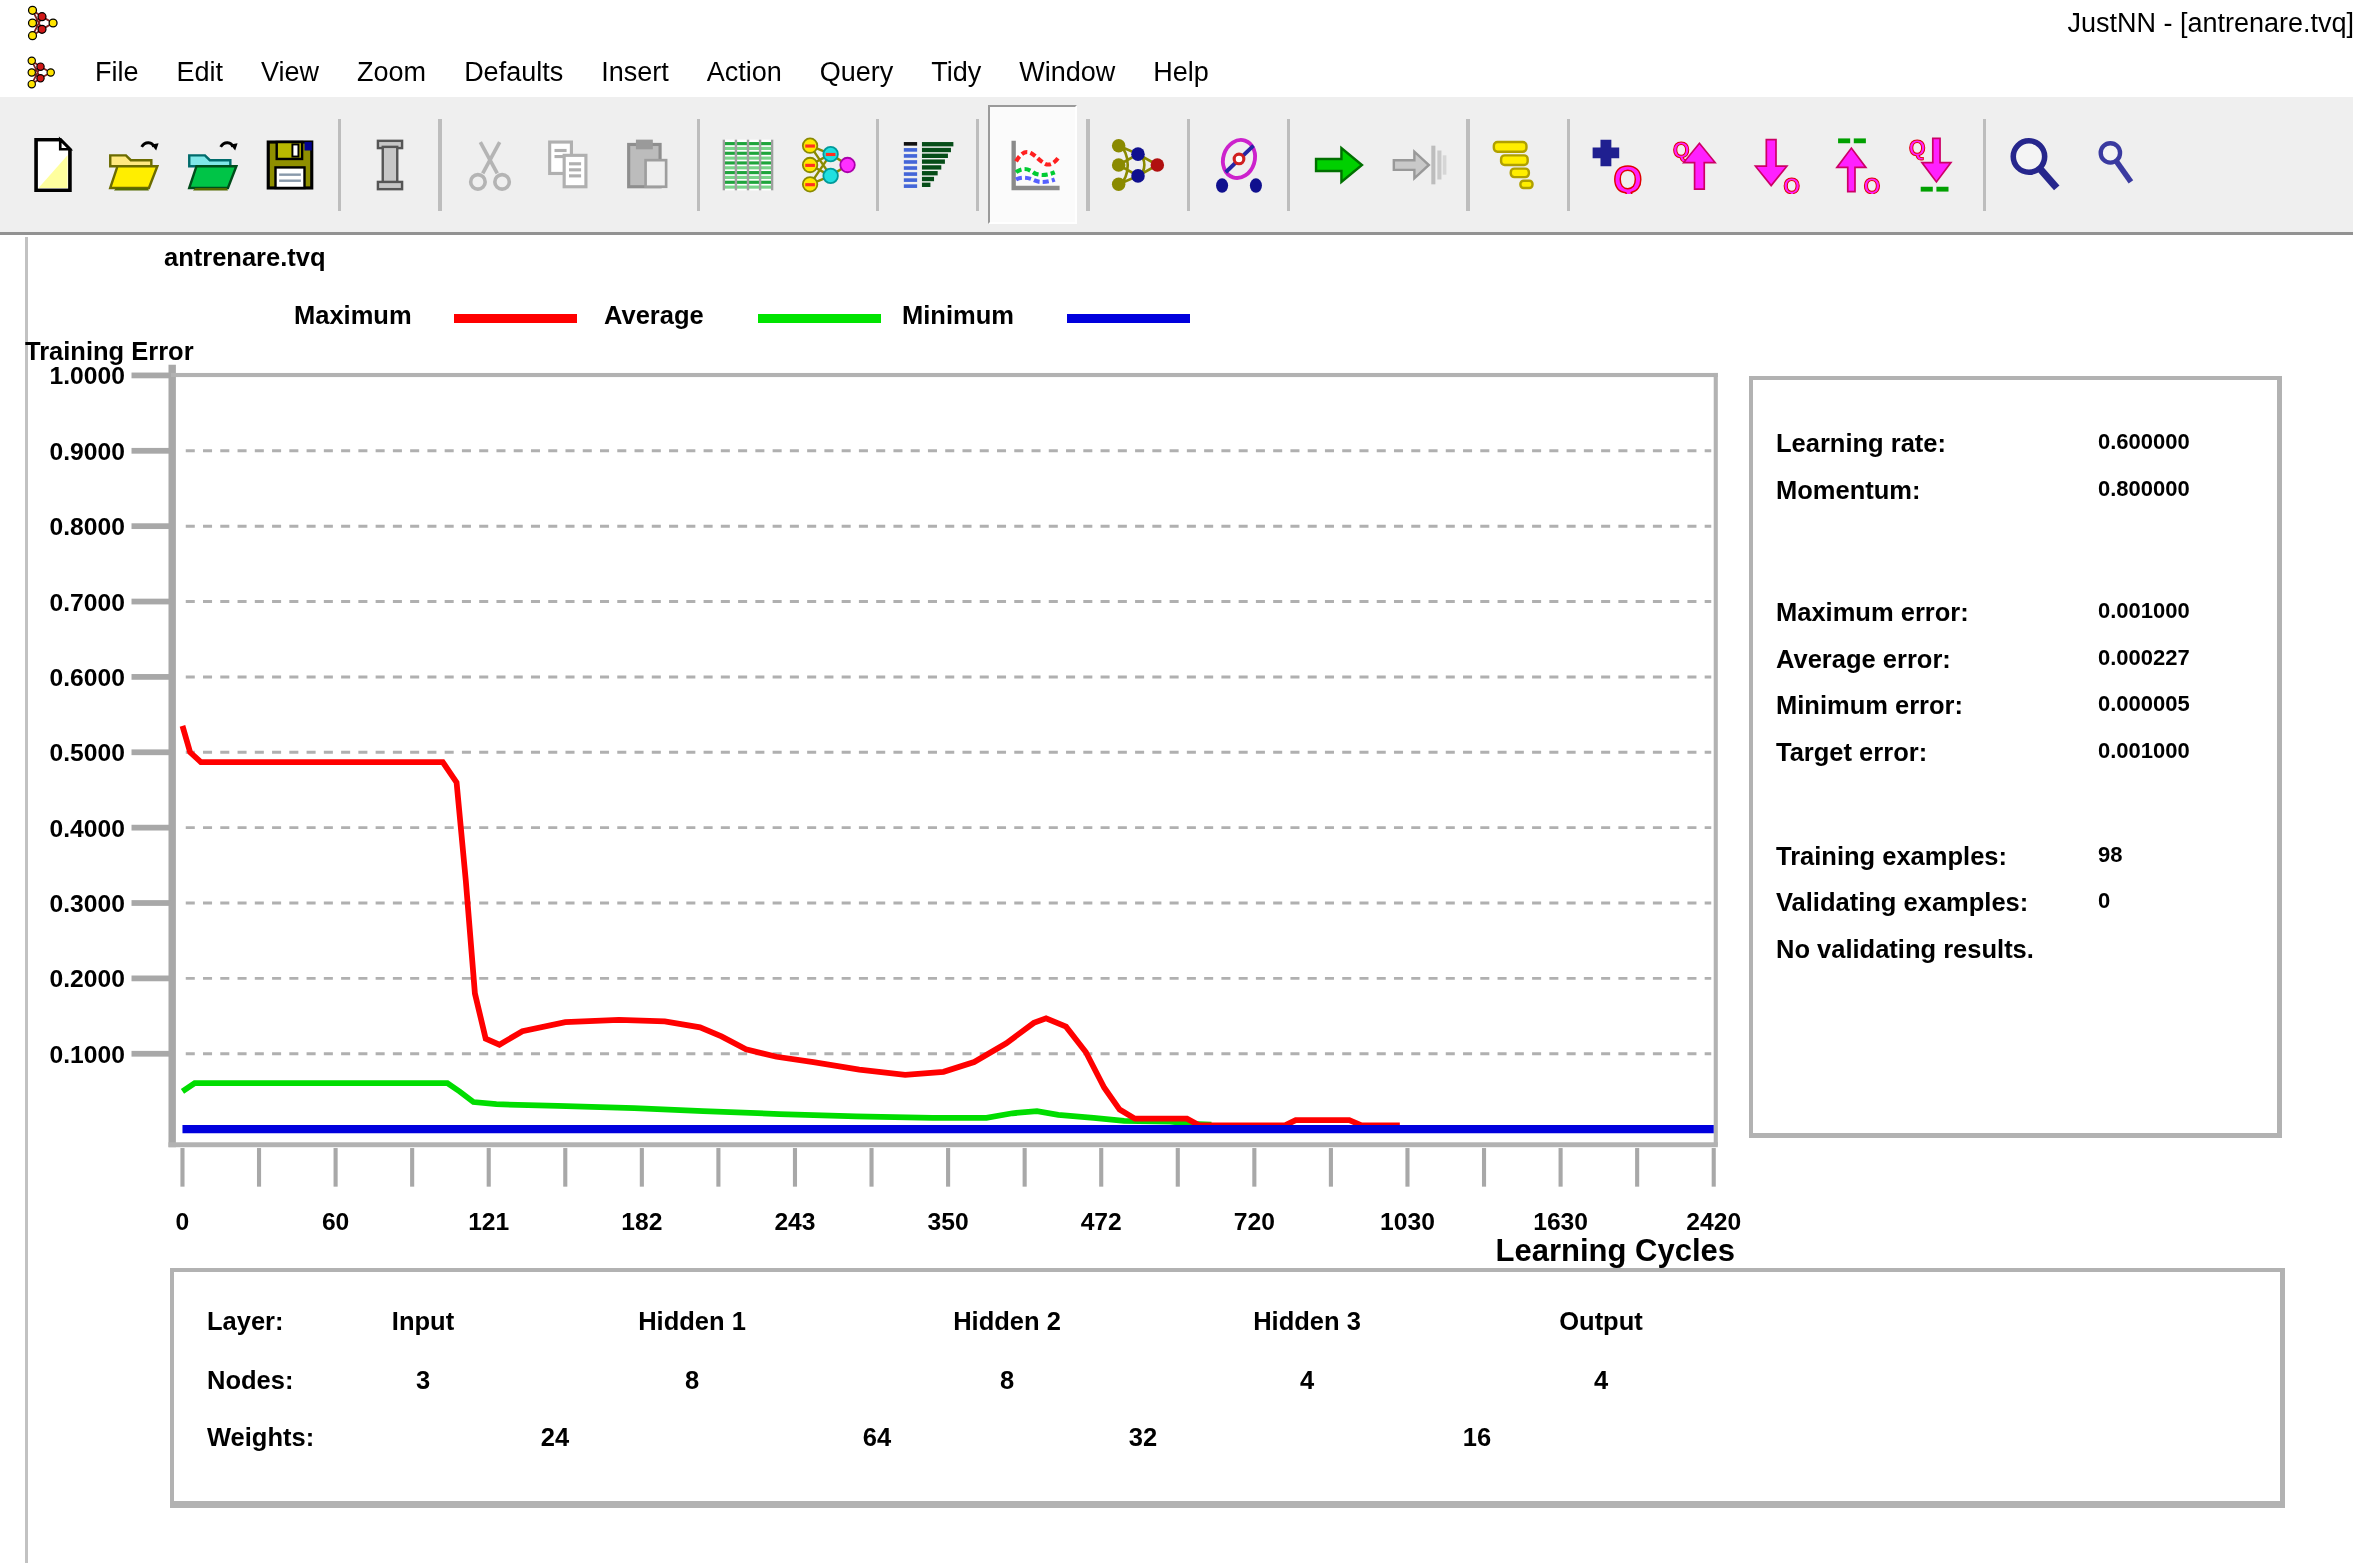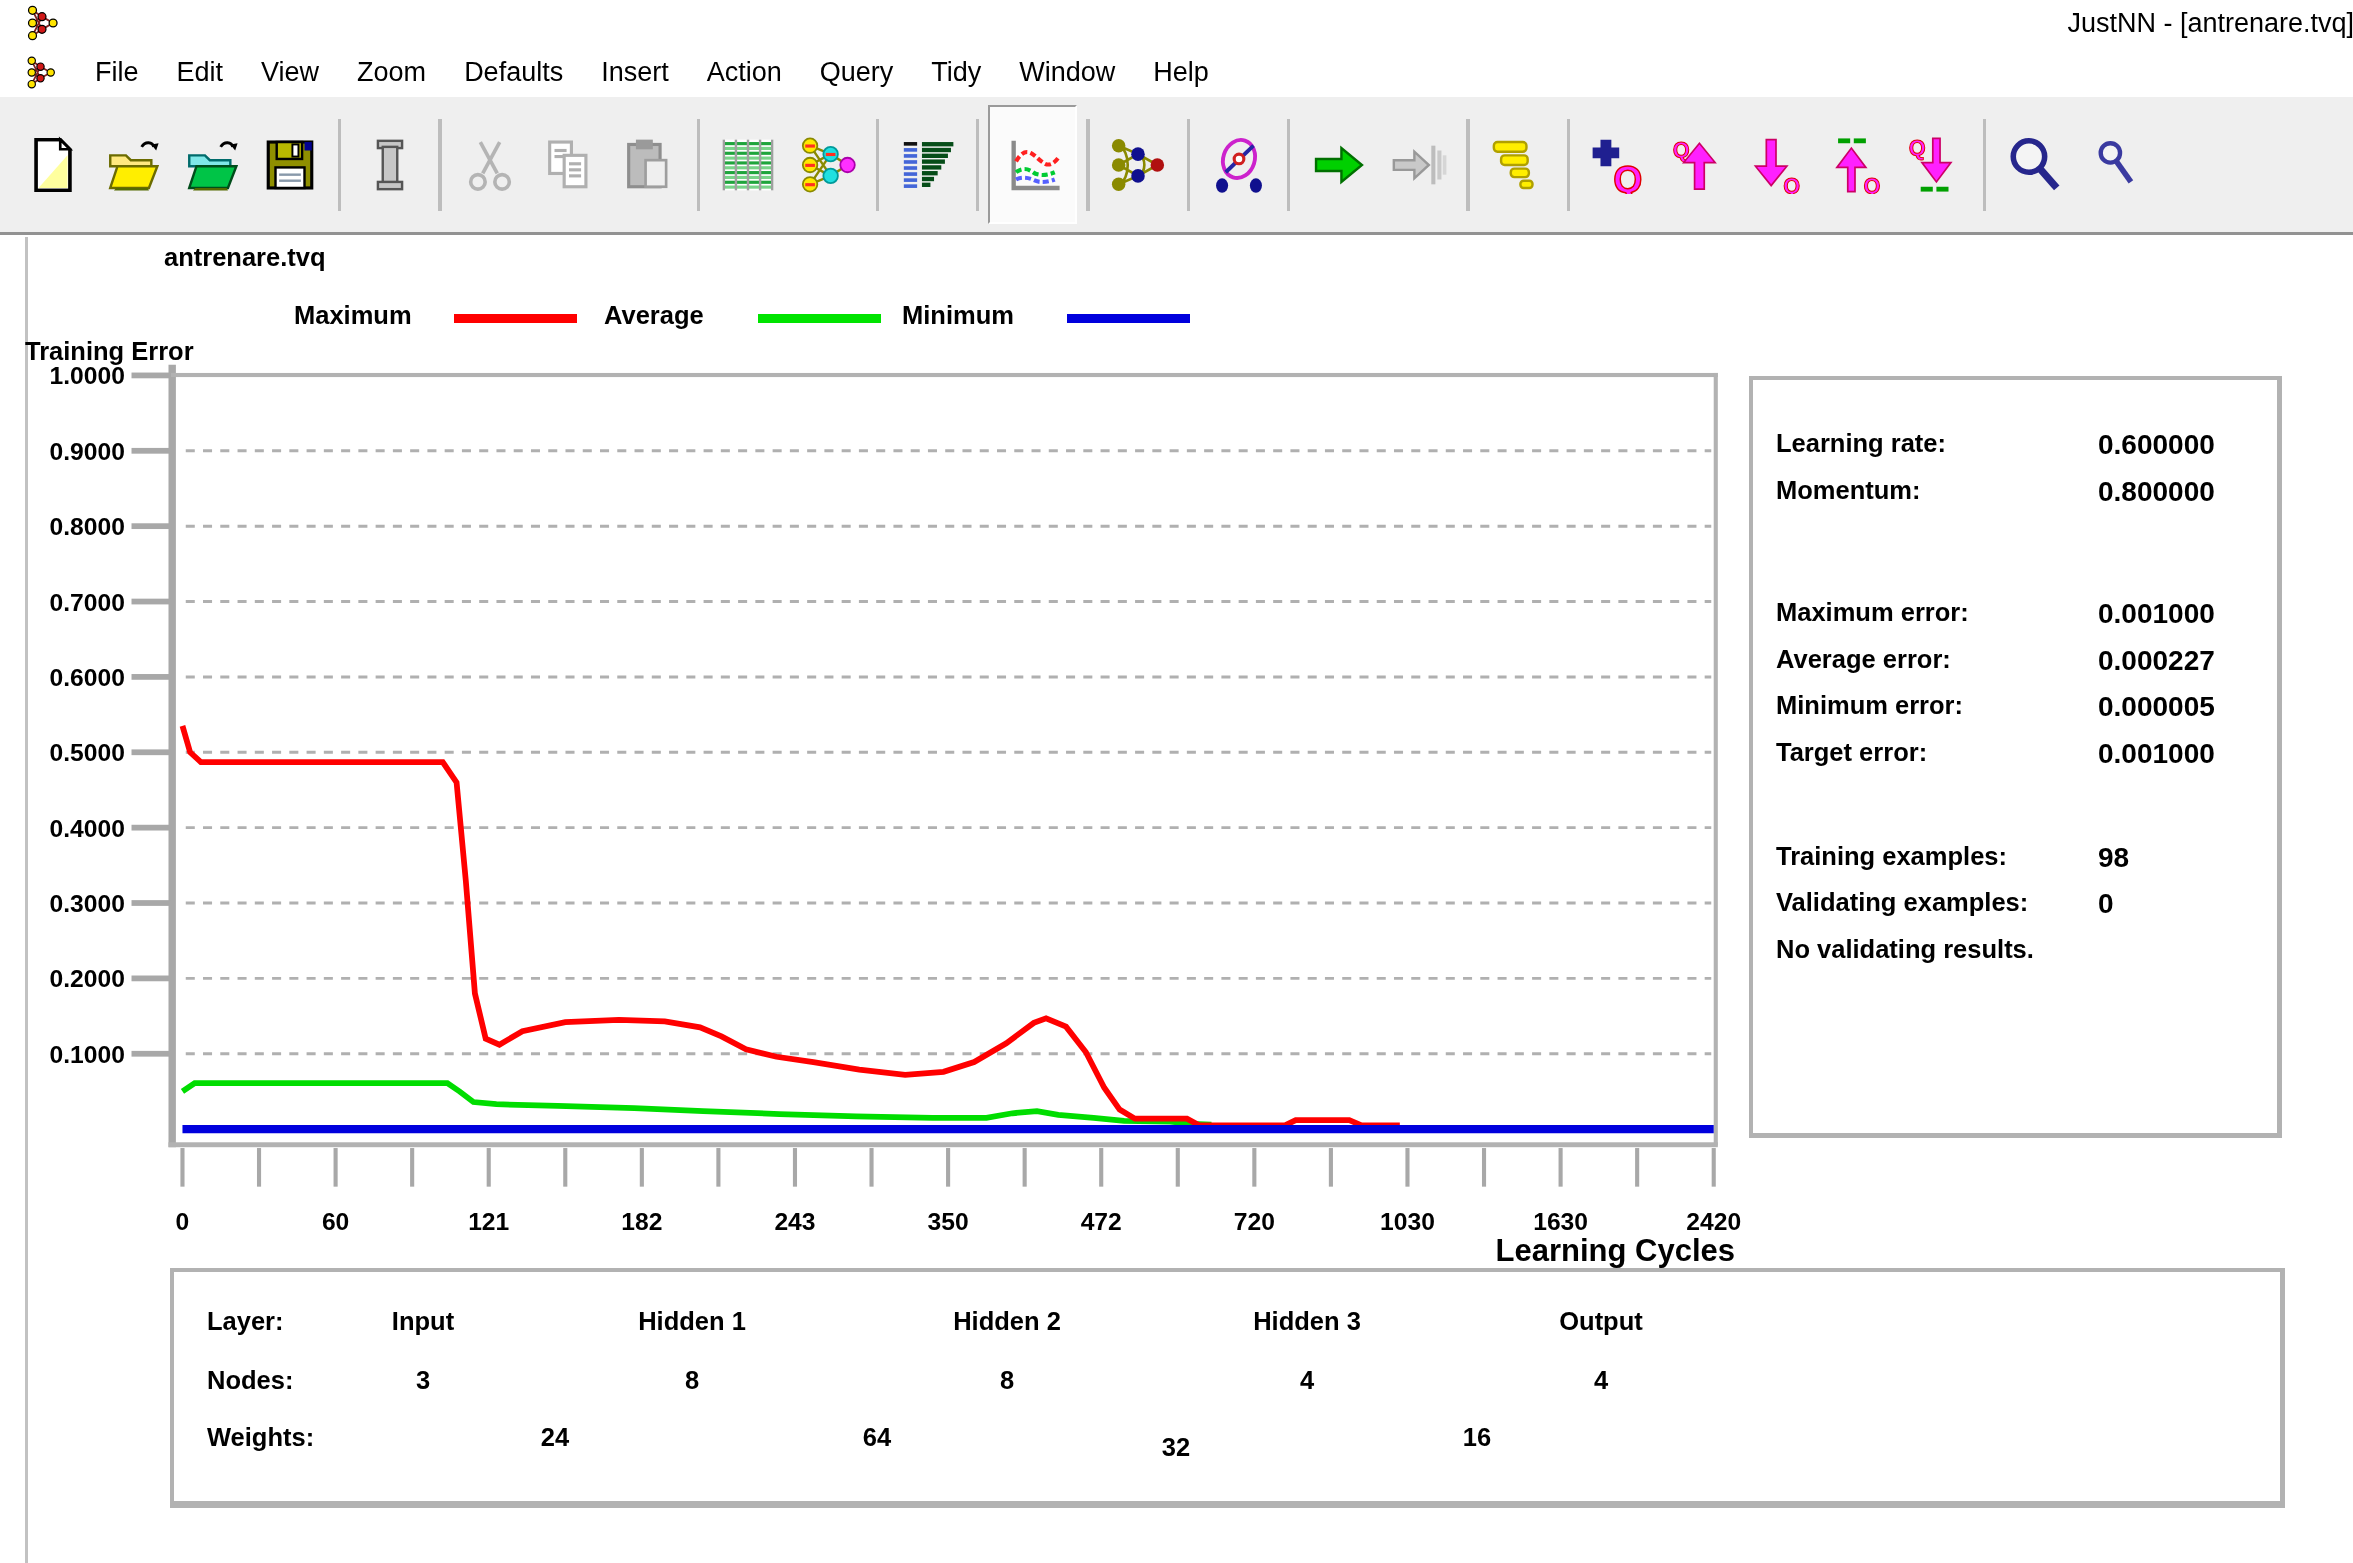--- a/index.html
+++ b/index.html
@@ -25,21 +25,21 @@
   .doc-title{position:absolute;left:164px;top:243px;font-size:25.5px;font-weight:bold;}
   .legend-row{position:absolute;left:0;top:301px;width:100%;height:38px;}
   .legend-row span{position:absolute;font-size:25.5px;font-weight:bold;white-space:nowrap;}
   .legend-swatch{position:absolute;width:123px;height:9px;top:13px;}
   .xaxis-title{position:absolute;right:619px;top:1233px;font-size:31px;font-weight:bold;}
   
   .stats-panel{position:absolute;left:1749px;top:376px;width:533px;height:762px;background:#fff;
                border:4.1px solid #b2b2b2;border-right-width:5.8px;border-bottom-width:5.8px;box-sizing:border-box;}
   .stats-row{position:absolute;left:0;width:100%;height:36px;}
   .stats-row .lbl{position:absolute;left:23px;font-size:25.5px;font-weight:bold;white-space:nowrap;}
-  .stats-row .val{position:absolute;left:345px;font-size:28px;font-weight:bold;white-space:nowrap;}
+  .stats-row .val{position:absolute;left:345px;font-size:22px;font-weight:bold;white-space:nowrap;}
   .network-panel{position:absolute;left:170px;top:1268px;width:2115px;height:240px;background:#fff;
                border:4.1px solid #b2b2b2;border-bottom-width:7.4px;border-right-width:5.8px;box-sizing:border-box;}
   .np-cell{position:absolute;font-size:25.5px;font-weight:bold;white-space:nowrap;}
   .np-center{transform:translateX(-50%);}
   svg text{font-family:"Liberation Sans", sans-serif;}
 </style>
 </head>
 <body>
 
 <div id="root">
@@ -542,18 +542,18 @@
       <span class="np-cell np-center" style="left: 833px; top: 35px;">Hidden 2</span>
       <span class="np-cell np-center" style="left: 1133px; top: 35px;">Hidden 3</span>
       <span class="np-cell np-center" style="left: 1427px; top: 35px;">Output</span>
       <span class="np-cell np-center" style="left: 249px; top: 94px;">3</span>
       <span class="np-cell np-center" style="left: 518px; top: 94px;">8</span>
       <span class="np-cell np-center" style="left: 833px; top: 94px;">8</span>
       <span class="np-cell np-center" style="left: 1133px; top: 94px;">4</span>
       <span class="np-cell np-center" style="left: 1427px; top: 94px;">4</span>
       <span class="np-cell np-center" style="left: 381px; top: 151px;">24</span>
       <span class="np-cell np-center" style="left: 703px; top: 151px;">64</span>
-      <span class="np-cell np-center" style="left: 1002px; top: 151px; margin-top: 10px;">32</span>
+      <span class="np-cell np-center" style="left: 969px; top: 151px;">32</span>
       <span class="np-cell np-center" style="left: 1303px; top: 151px;">16</span>
     </div>
 
 </div>
 
 
 </body></html>

